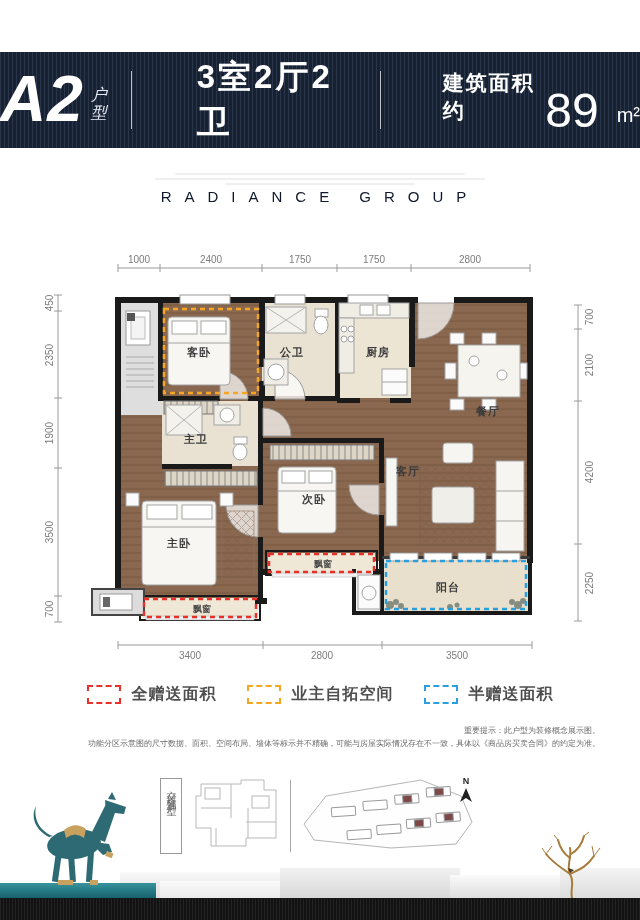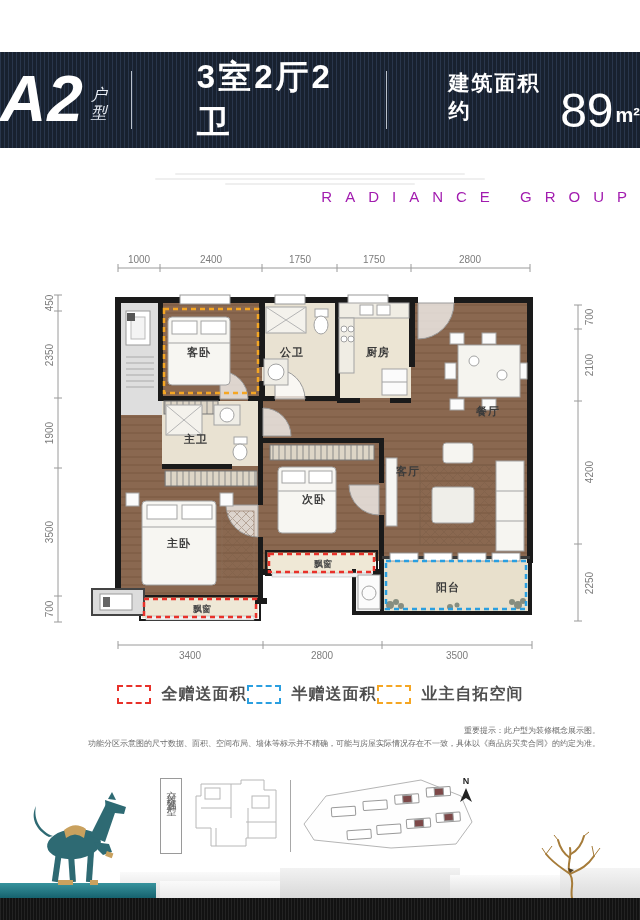--- a/index.html
+++ b/index.html
@@ -12,37 +12,37 @@
     background-image:repeating-linear-gradient(90deg, rgba(120,150,205,.18) 0 1px, rgba(0,0,0,0) 1px 4px);
     display:flex;align-items:center;justify-content:center;color:#fff;}
   .h-left{display:flex;align-items:flex-end;font-style:italic;}
   .a2{font-size:64px;font-weight:bold;line-height:.9;letter-spacing:1px;}
   .hx{font-size:16px;width:14px;line-height:1.15;word-break:break-all;margin:0 4px 6px 7px;color:#e8edf5;}
   .vline{width:1px;height:58px;background:#d7dde8;opacity:.85;margin:0 22px;}
   .h-mid{font-size:33px;font-weight:bold;letter-spacing:3px;margin-left:43px;}
   .h-right{display:flex;align-items:flex-end;}
   .h-prefix{font-size:21px;font-weight:bold;letter-spacing:2px;margin:0 4px 7px 0;padding-left:40px;}
   .h-big{font-size:48px;font-weight:normal;line-height:.85;}
-  .h-unit{font-size:20px;font-weight:bold;margin:0 0 5px 2px;}
+  .h-unit{font-size:20px;font-weight:normal;margin:0 0 5px 18px;}
 
   
   .fineline{position:absolute;height:2px;background:#efefef;border-radius:1px;}
-  .watermark{position:absolute;left:0;top:188px;width:640px;text-align:right;
-    color:#a21caf;font-size:15px;letter-spacing:13px;font-weight:400;}
+  .watermark{position:absolute;left:0;top:188px;width:640px;text-align:center;
+    color:#0f172a;font-size:15px;letter-spacing:13px;font-weight:400;}
 
   
   .plan{position:absolute;left:30px;top:253px;}
   .plan text{font-family:"Liberation Sans","DejaVu Sans",sans-serif;}
   .dimtxt{fill:#7c7c7c;font-size:10px;}
   .roomtxt{fill:#3b3b3b;font-size:11px;font-weight:bold;letter-spacing:1px;}
   .baytxt{fill:#4a4a4a;font-size:9px;font-weight:bold;}
 
   
   .legend{position:absolute;left:0;top:684px;width:640px;display:flex;
-    justify-content:center;align-items:center;}
+    justify-content:center;align-items:center;gap:30px;}
   .legend-item{display:flex;align-items:center;gap:11px;}
   .lbox{width:30px;height:15px;background:#fff;}
   .lbox.red{border:2px dashed #e8312a;}
   .lbox.blue{border:2px dashed #2a9fe0;}
   .lbox.orange{border:2px dashed #f5a623;}
   .ltext{font-size:16px;font-weight:bold;color:#4f4f4f;letter-spacing:1px;}
 
   
   .disclaimer{position:absolute;left:40px;top:724px;width:560px;text-align:right;
     color:#6b6b6b;font-size:8px;line-height:1.65;font-family:"Liberation Serif","DejaVu Serif",serif;}
@@ -340,26 +340,26 @@
       <text class="dimtxt" x="427" y="406">3500</text>
     </g>
   </svg>
 
   <div class="legend">
     <div class="legend-item">
       <span class="lbox red"></span>
       <span class="ltext">全赠送面积</span>
     </div>
     <div class="legend-item">
+      <span class="lbox orange"></span>
+      <span class="ltext">业主自拓空间</span>
+    </div>
+    <div class="legend-item">
       <span class="lbox blue"></span>
       <span class="ltext">半赠送面积</span>
-    </div>
-    <div class="legend-item">
-      <span class="lbox orange"></span>
-      <span class="ltext">业主自拓空间</span>
     </div>
   </div>
 
   <div class="disclaimer">
     <div>重要提示：此户型为装修概念展示图。</div>
     <div>功能分区示意图的尺寸数据、面积、空间布局、墙体等标示并不精确，可能与房屋实际情况存在不一致，具体以《商品房买卖合同》的约定为准。</div>
   </div>
 
   <div class="delivery-box">交付标准户型</div>
 

